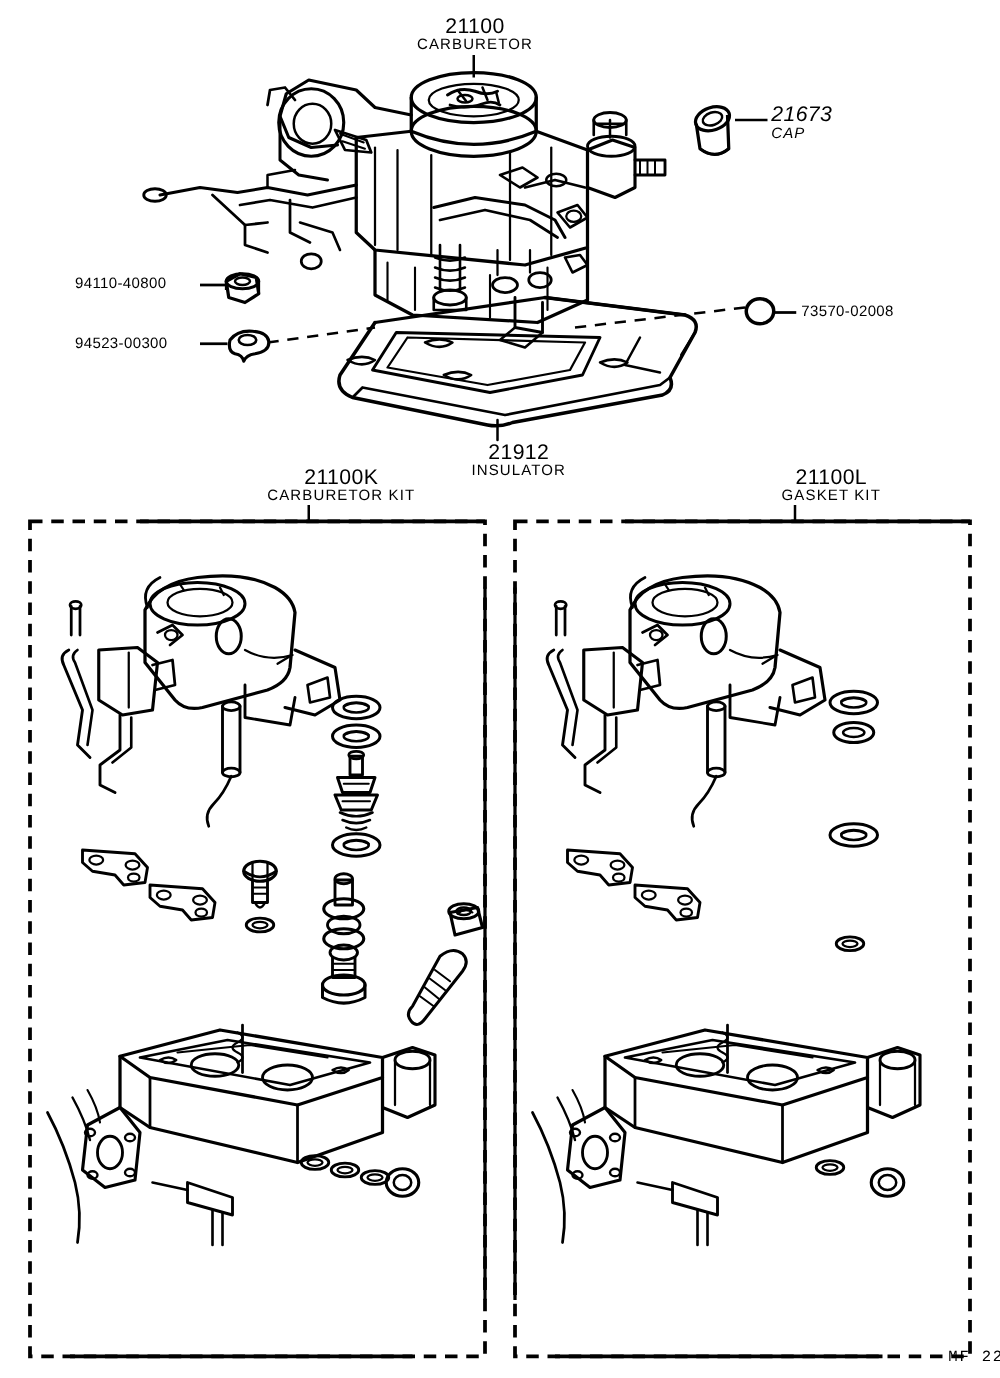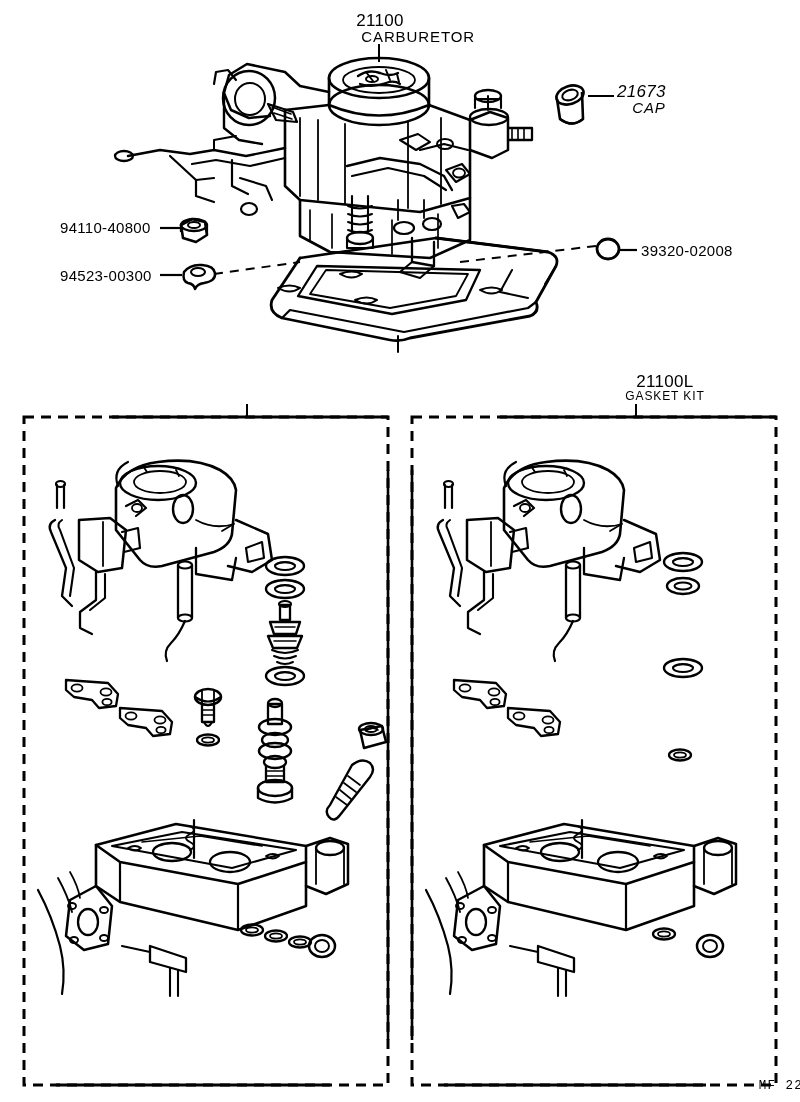--- a/index.html
+++ b/index.html
@@ -25,31 +25,30 @@
     position: absolute;
     line-height: 1.02;
     white-space: nowrap;
   }
   .callout .pn {
     font-size: 17px;
     letter-spacing: 0.3px;
     display: block;
   }
   .callout .nm {
-    font-size: 15px;
+    font-size: 12px;
     letter-spacing: 0.9px;
     display: block;
-    text-align: right;
   }
   .callout.ctr { text-align: center; }
   .callout.rgt { text-align: left; font-style: italic; }
 
   .partnum-inline {
     position: absolute;
-    font-size: 15px;
+    font-size: 12px;
     letter-spacing: 0.3px;
     white-space: nowrap;
   }
 
   
   .kit-head {
     position: absolute;
     text-align: center;
     line-height: 1.02;
     white-space: nowrap;
@@ -98,23 +97,31 @@
 
   <div class="callout rgt" style="left:617px; top:83px;">
     <span class="pn">21673</span>
     <span class="nm">CAP</span>
   </div>
 
   <div class="partnum-inline" style="left:60px; top:219px;">94110-40800</div>
 
   <div class="partnum-inline" style="left:60px; top:267px;">94523-00300</div>
 
-  <div class="partnum-inline" style="left:641px; top:242px;">39320-02008</div>
-
-
+  <div class="partnum-inline" style="left:641px; top:242px;">73570-02008</div>
+
+  <div class="callout ctr" style="left:325px; top:353px; width:180px;">
+    <span class="pn">21912</span>
+    <span class="nm">INSULATOR</span>
+  </div>
+
+  <div class="kit-head" style="left:128px; top:373px; width:290px;">
+    <span class="pn">21100K</span>
+    <span class="nm">CARBURETOR KIT</span>
+  </div>
 
   <div class="kit-head" style="left:520px; top:373px; width:290px;">
     <span class="pn">21100L</span>
     <span class="nm">GASKET KIT</span>
   </div>
 
   <div id="sheet-code">MF 2227</div>
 
   <svg class="art" viewBox="0 0 800 1102" xmlns="http://www.w3.org/2000/svg">
     <defs>

